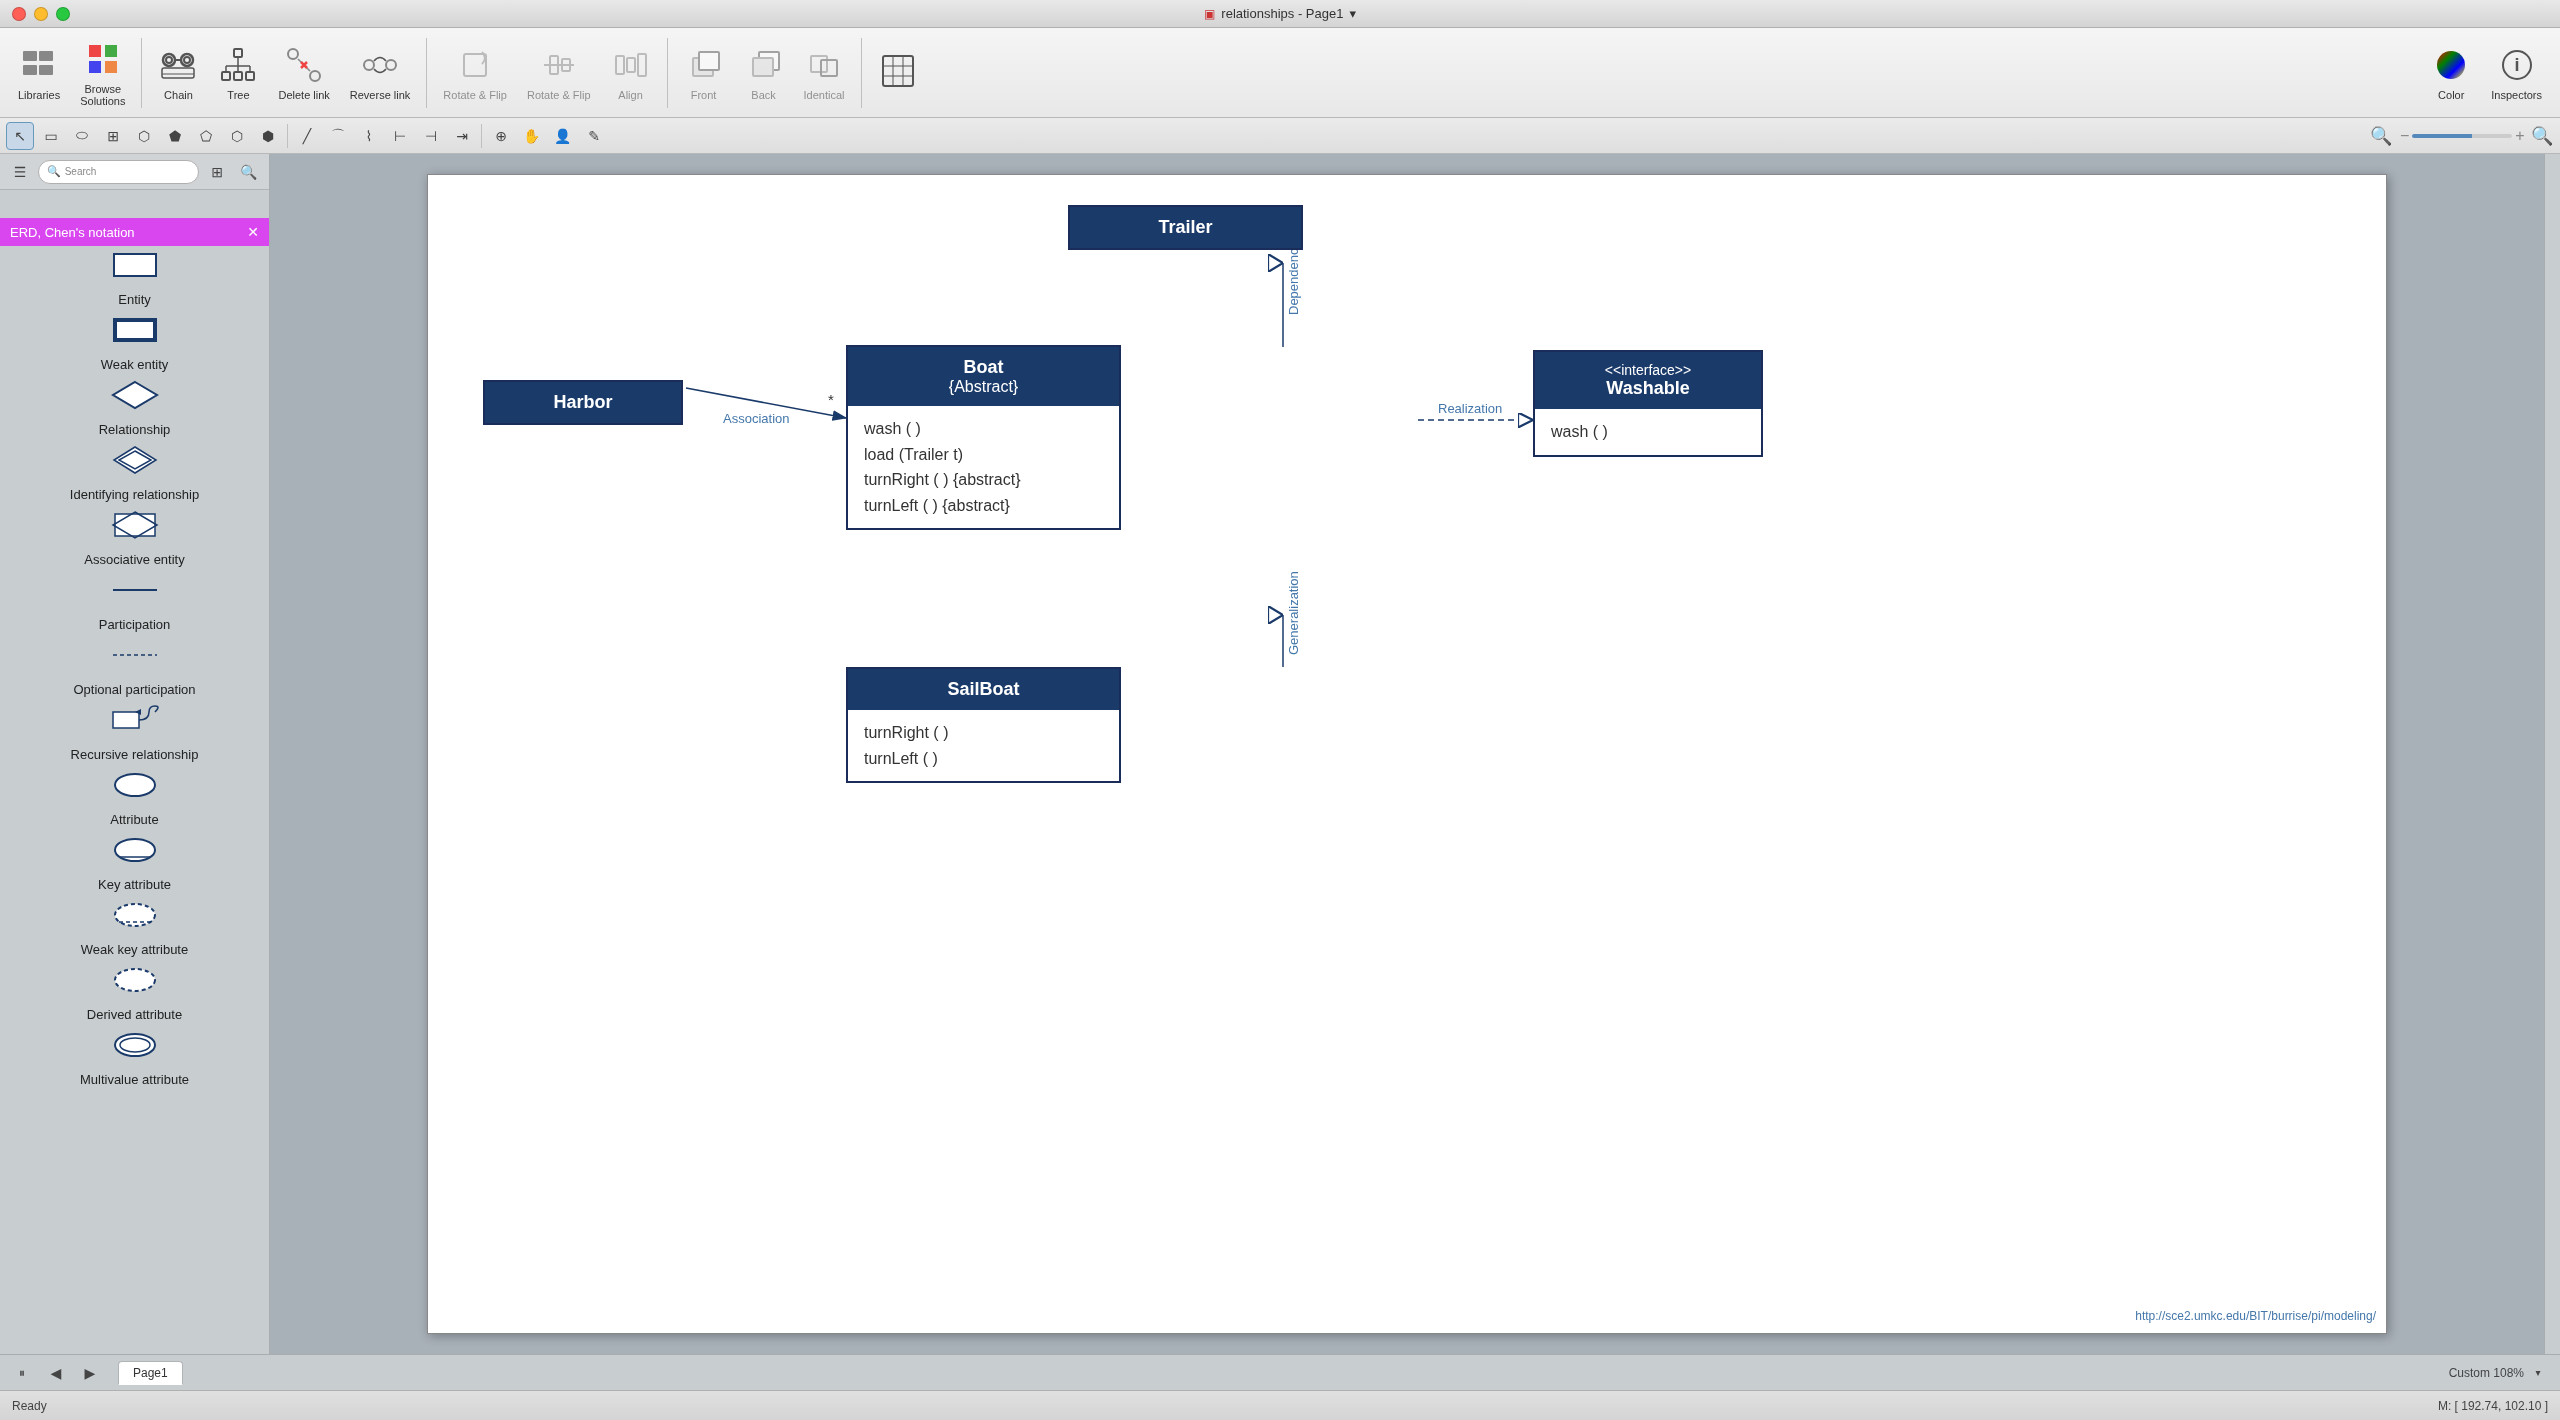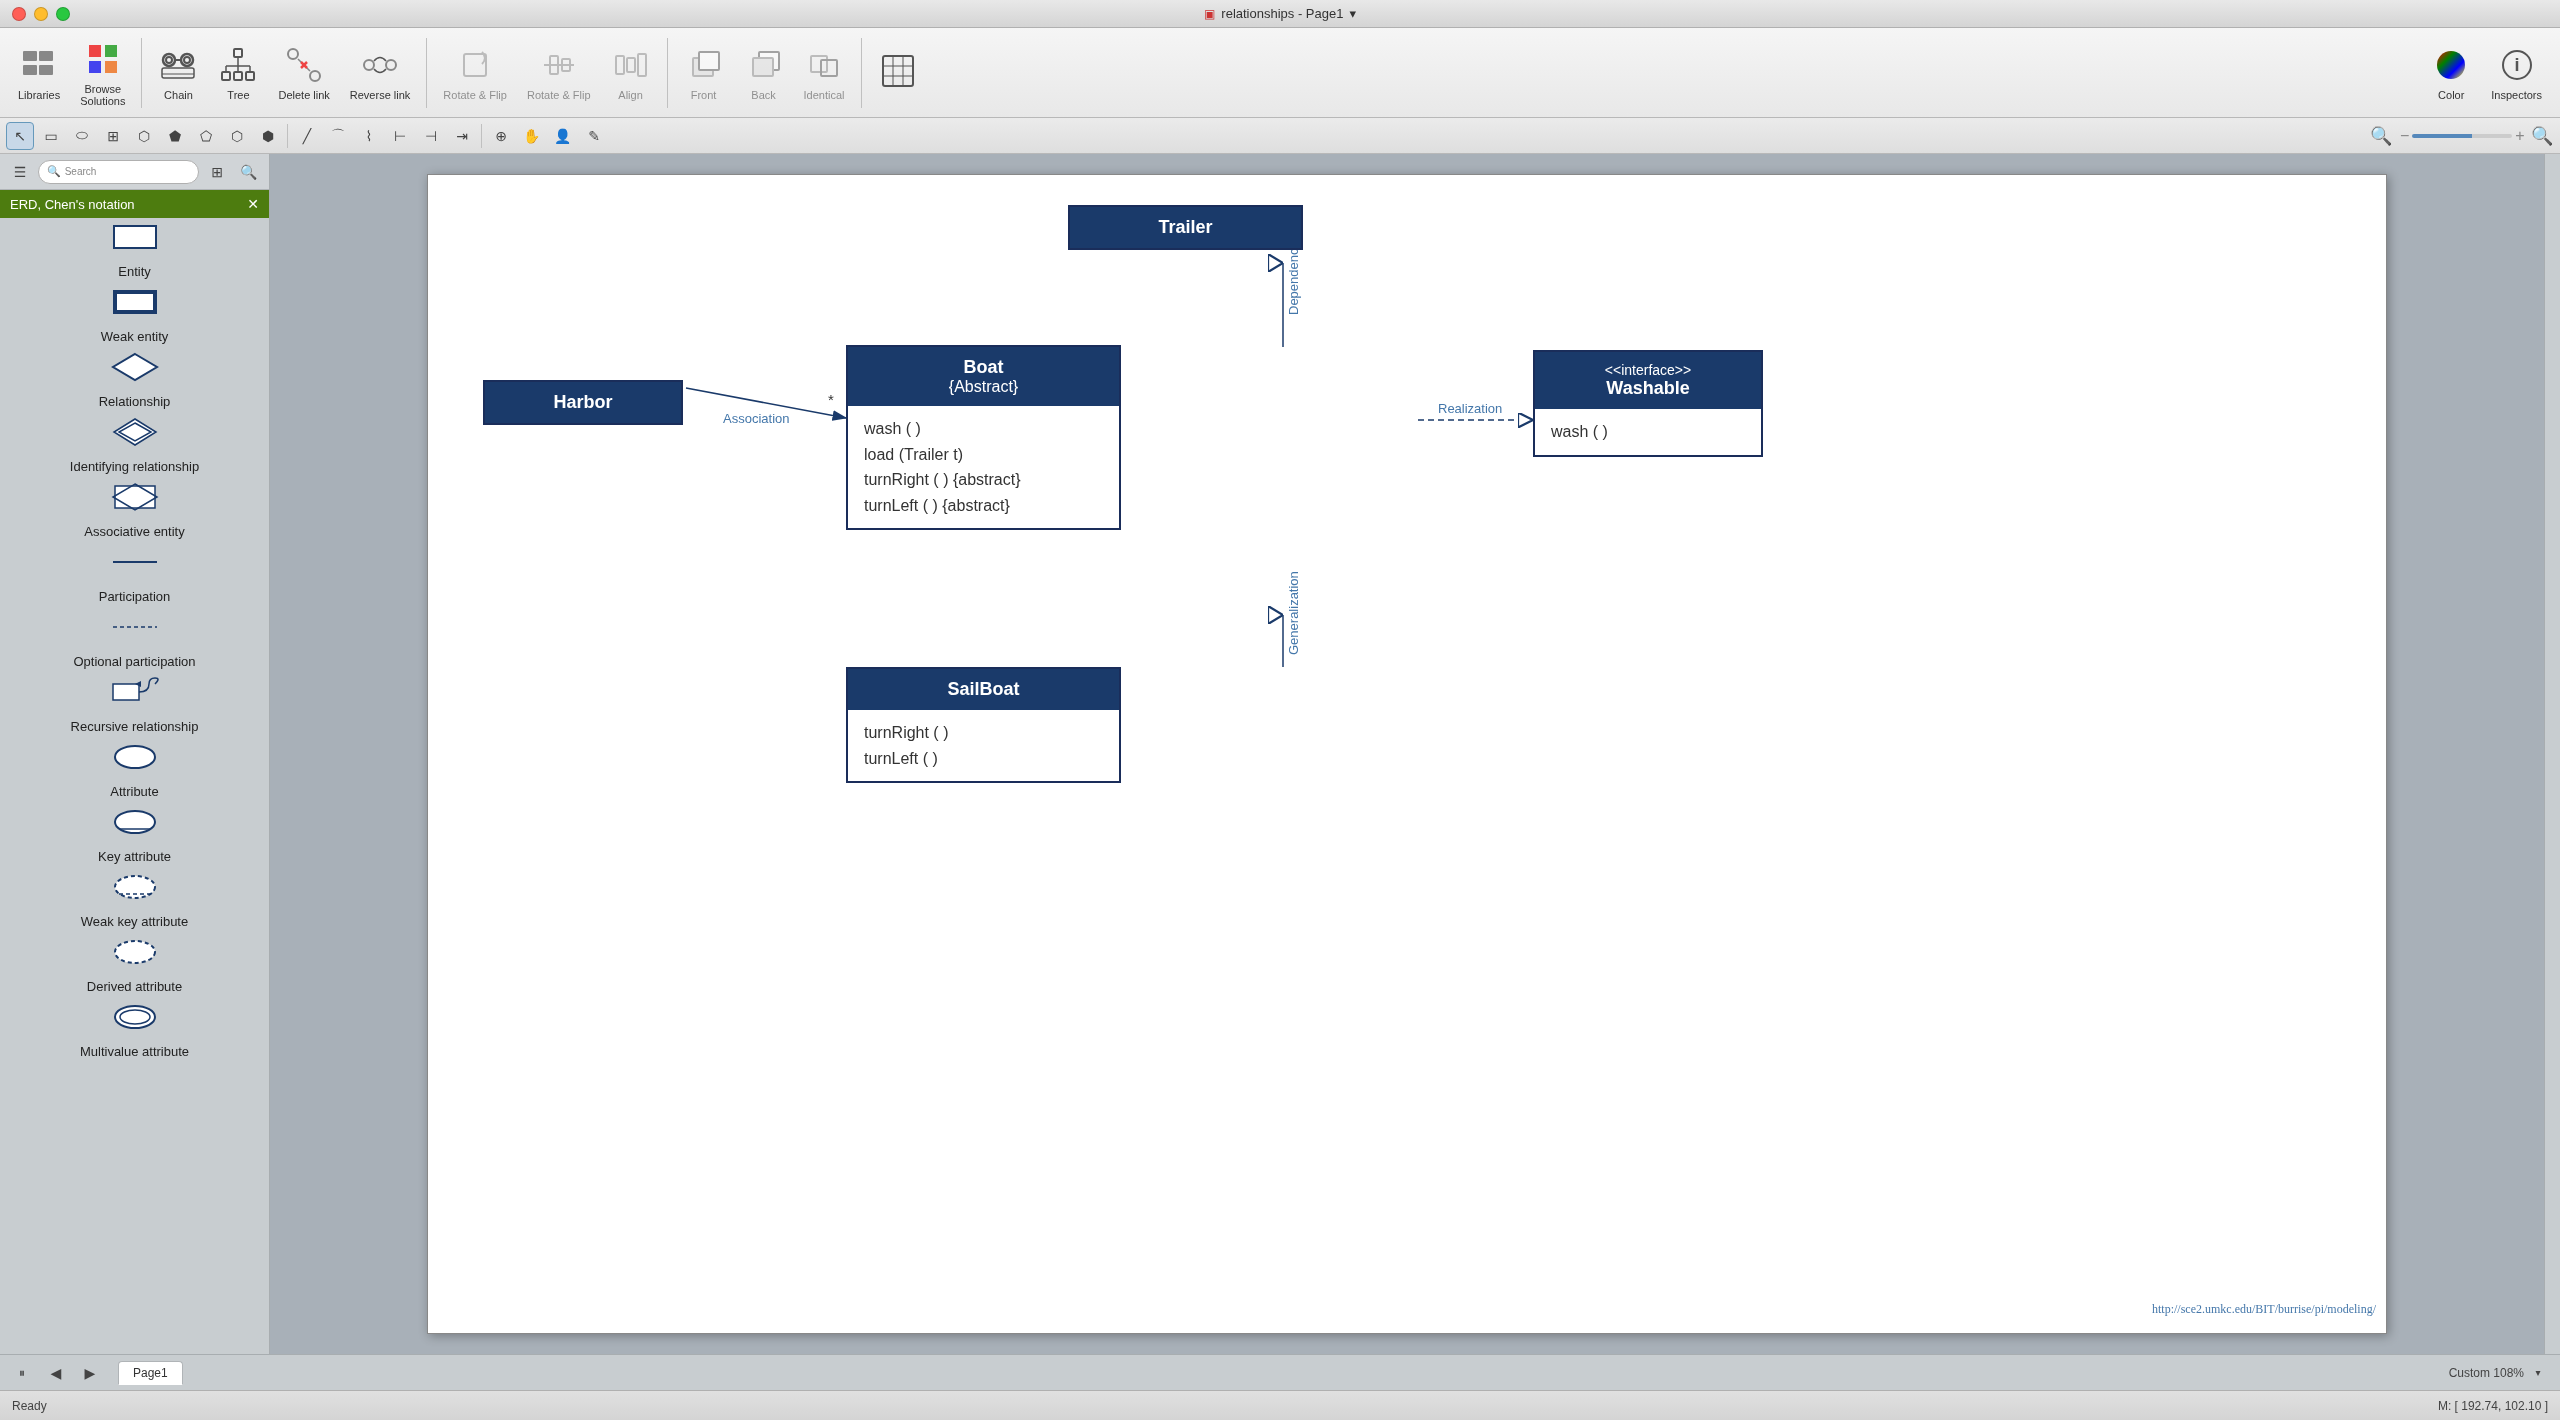--- a/index.html
+++ b/index.html
@@ -135,28 +135,29 @@
       border: 1px solid #b0b0b0;
       background: white;
       padding: 0 8px;
       font-size: 12px;
       display: flex;
       align-items: center;
       gap: 4px;
       color: #888;
     }
     .sidebar-header {
-      background: #4d7c0f;
+      background: #d946ef;
       color: white;
       font-size: 13px;
       font-weight: 500;
       padding: 6px 10px;
       display: flex;
       align-items: center;
       justify-content: space-between;
+      margin-top: 28px;
     }
     .sidebar-item {
       display: flex;
       align-items: center;
       padding: 4px 10px;
       gap: 12px;
       min-height: 38px;
       cursor: pointer;
       flex-direction: column;
     }
@@ -731,21 +732,21 @@
       <div class="uml-box" style="left:418px; top:492px; width:275px;">
         <div class="uml-box-header">
           <span>SailBoat</span>
         </div>
         <div class="uml-box-body">
           <div>turnRight ( )</div>
           <div>turnLeft ( )</div>
         </div>
       </div>
 
-      <div style="position:absolute; bottom:16px; right:10px; font-size:12px; color:#4477aa;font-family:Liberation Serif, serif;">http://sce2.umkc.edu/BIT/burrise/pi/modeling/</div>
+      <div style="position:absolute; bottom:10px; right:10px; font-size:12px; color:#4477aa;">http://sce2.umkc.edu/BIT/burrise/pi/modeling/</div>
     </div>
   </div>
 
   <div class="right-panel"></div>
 </div>
 
 <div class="page-tabs">
   <div class="page-controls">
     <button class="t2-btn" style="font-size:12px;">⏸</button>
     <button class="t2-btn">◀</button>

